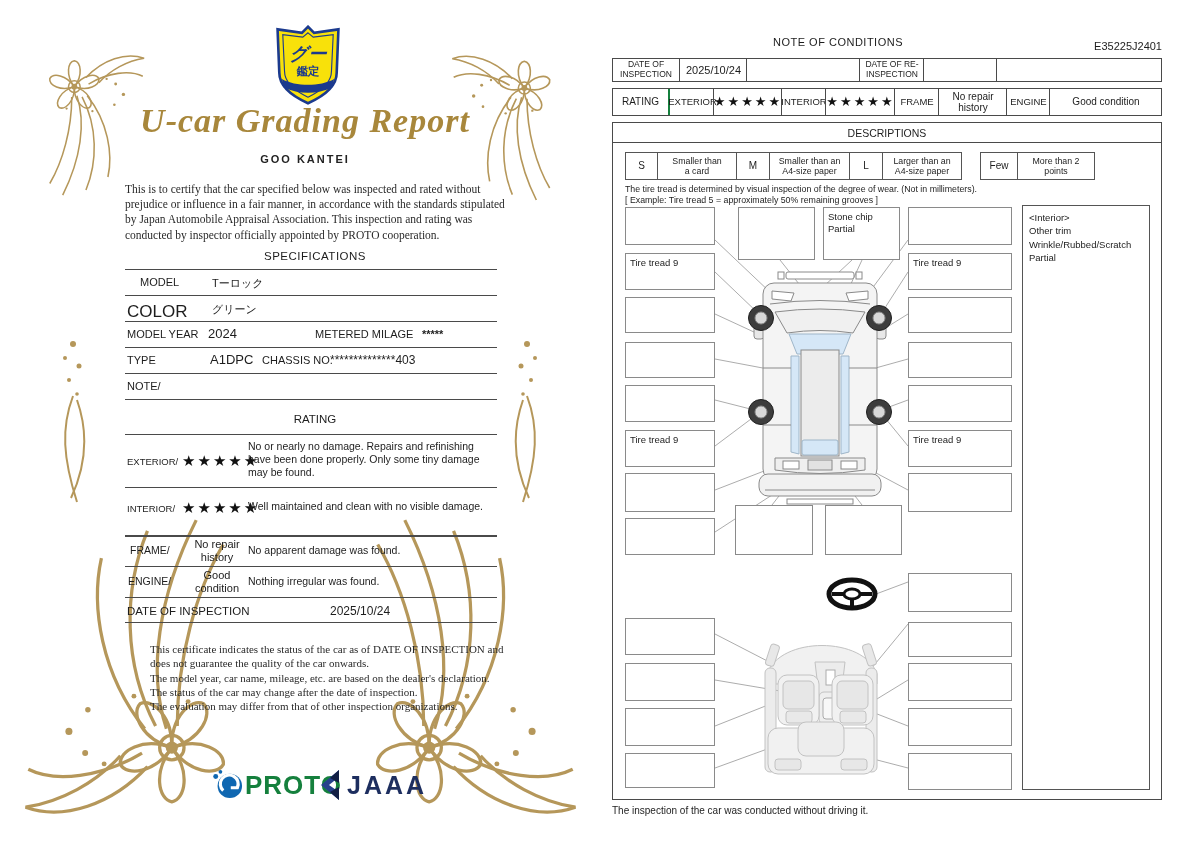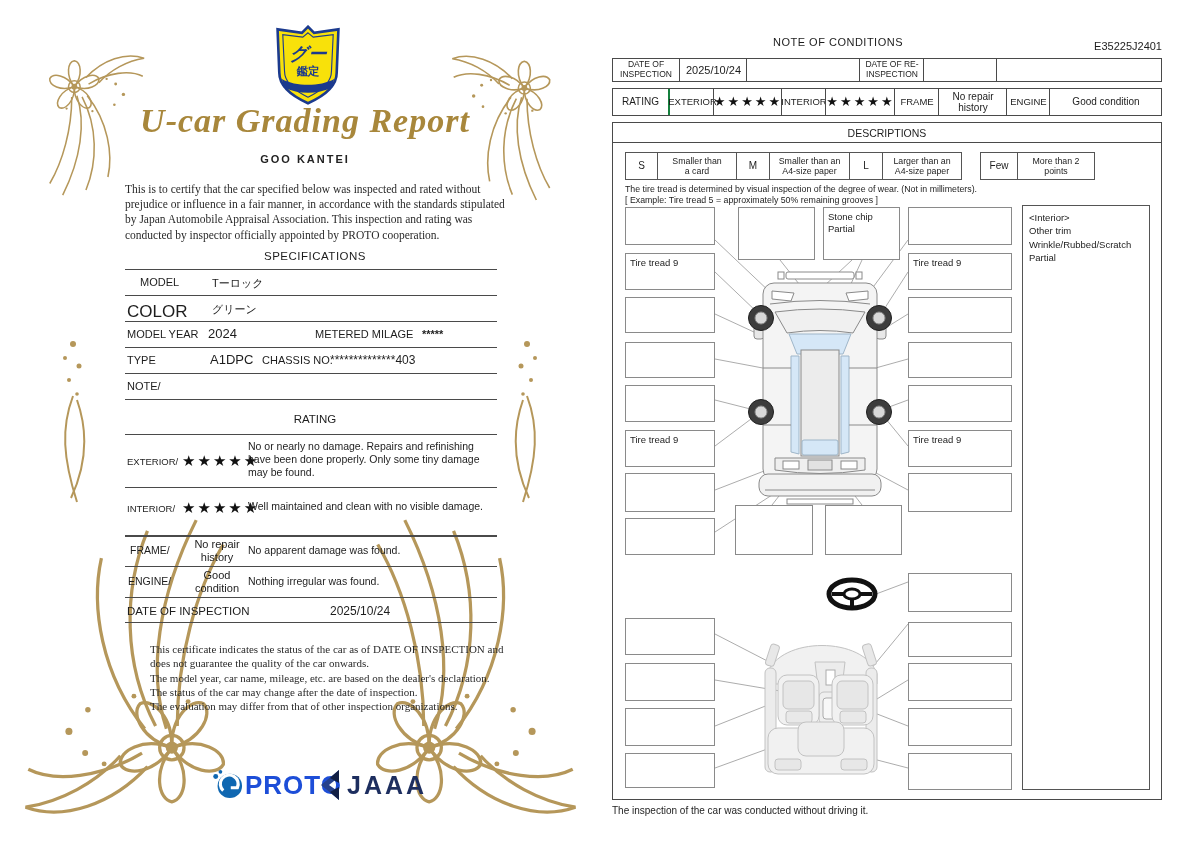--- a/index.html
+++ b/index.html
@@ -158,21 +158,21 @@
       <div>The status of the car may change after the date of inspection.</div>
       <div>The evaluation may differ from that of other inspection organizations.</div>
     </div>
 
     <svg class="abs" style="left:211px;top:768px" width="32" height="32" viewBox="0 0 34 34">
       <circle cx="5" cy="9" r="2.6" fill="#0f67b1"></circle>
       <circle cx="10" cy="4" r="2" fill="#0f67b1"></circle>
       <circle cx="20" cy="19" r="13" fill="#0f67b1"></circle>
       <path d="M13 24 A9.5 9.5 0 1 1 28 21 L21 21" stroke="#ffffff" stroke-width="3.4" fill="none"></path>
     </svg>
-    <div class="abs" style="left:245px;top:770px;font-size:26px;font-weight:bold;color:#1d4ed8;letter-spacing:1px;">PROTO</div>
+    <div class="abs" style="left:245px;top:770px;font-size:26px;font-weight:bold;color:#15803d;letter-spacing:1px;">PROTO</div>
     <svg class="abs" style="left:317px;top:769px" width="26" height="32" viewBox="0 0 26 32">
       <polygon points="22,1 4,16 22,31 22,23 12,16 22,8" fill="#27418c"></polygon>
       <polygon points="22,1 13,9 22,14" fill="#121f45"></polygon>
       <polygon points="22,31 13,23 22,18" fill="#121f45"></polygon>
     </svg>
     <div class="abs" style="left:347px;top:771px;font-size:25px;font-weight:bold;color:#1d2e5f;letter-spacing:3px;">JAAA</div>
   </div>
 
   <div class="abs" style="left:600px;top:0;width:600px;height:848px;">
 

